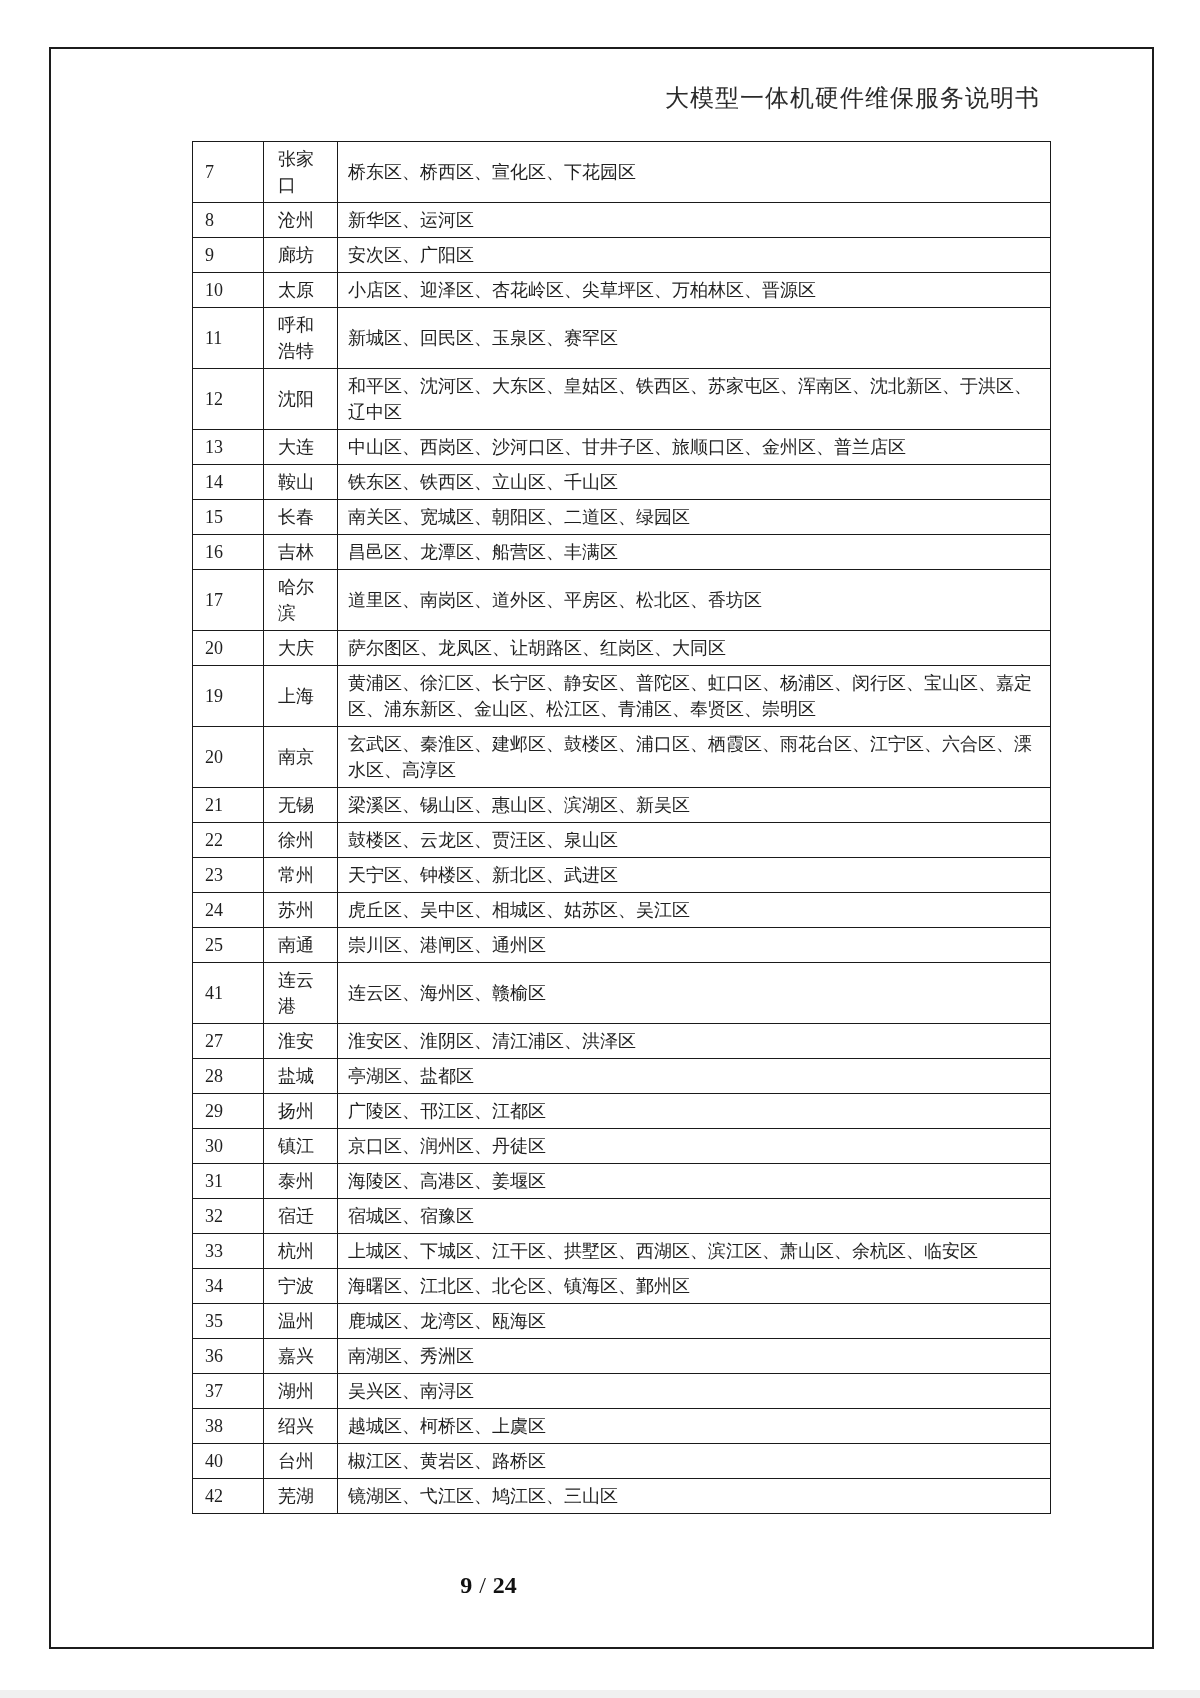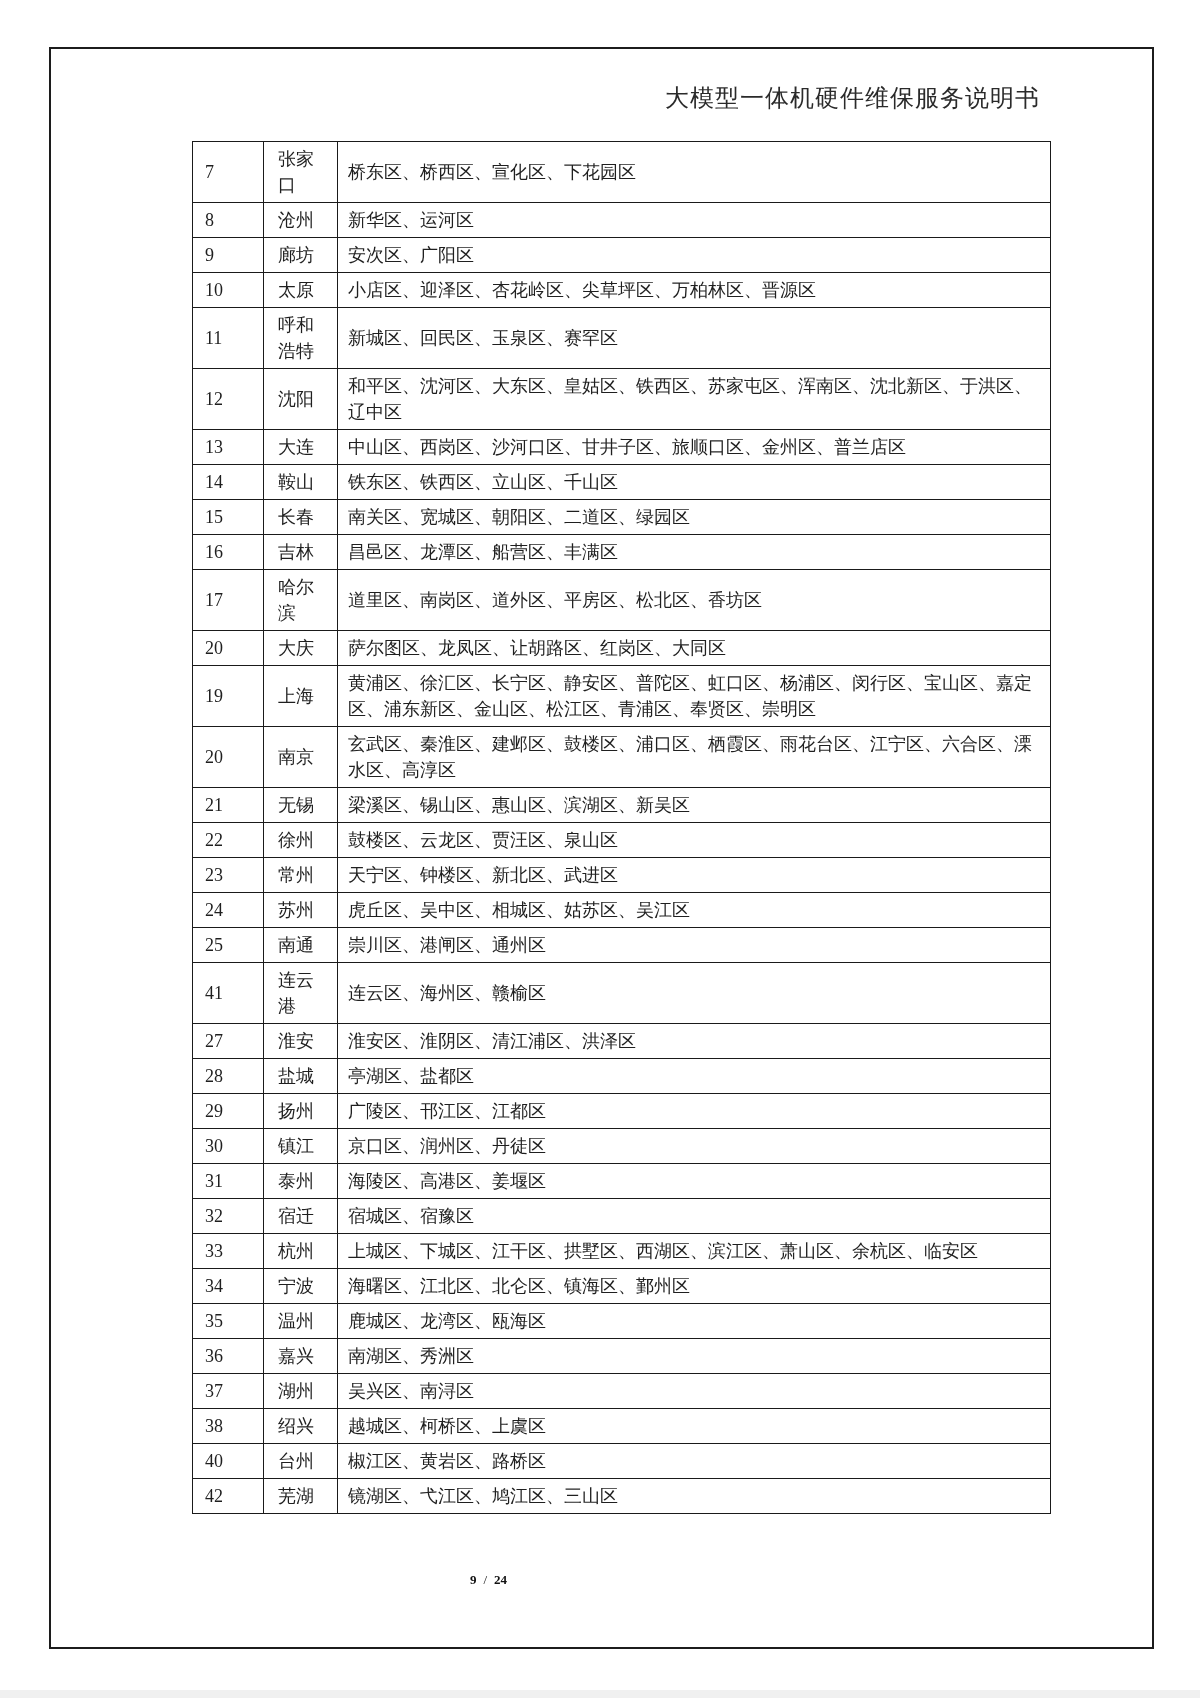--- a/index.html
+++ b/index.html
@@ -46,21 +46,21 @@
   }
   td.col-num   { width: 71px;  padding: 4px 6px 4px 12px; height: 34px; }
   td.col-city  { width: 74px;  padding: 4px 17px 4px 14px; }
   td.col-dist  { padding: 4px 8px 4px 10px; }
   .doc-footer {
     position: absolute;
     top: 1572px;
     left: 0;
     width: 977px;
     text-align: center;
-    font-size: 13px;
+    font-size: 24px;
     font-weight: bold;
     color: #111111;
     font-family: "Liberation Serif", "DejaVu Serif", serif;
   }
   .doc-footer .sep { margin: 0 7px; font-weight: normal; }
   .page-edge-bottom {
     position: absolute; left: 0; bottom: 0;
     width: 1200px; height: 8px;
     background: #f0f0f0;
   }

